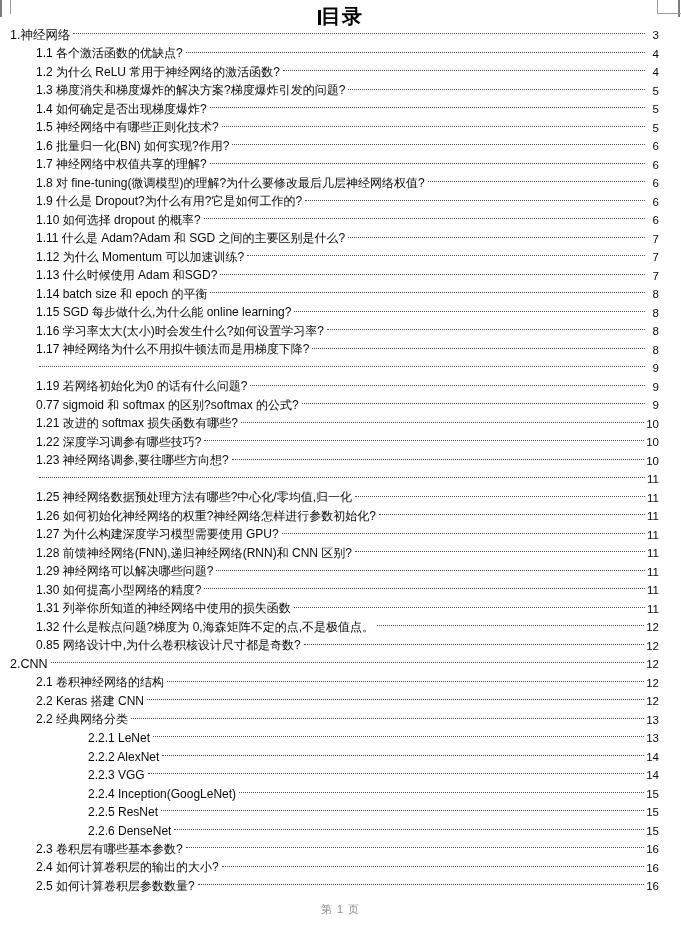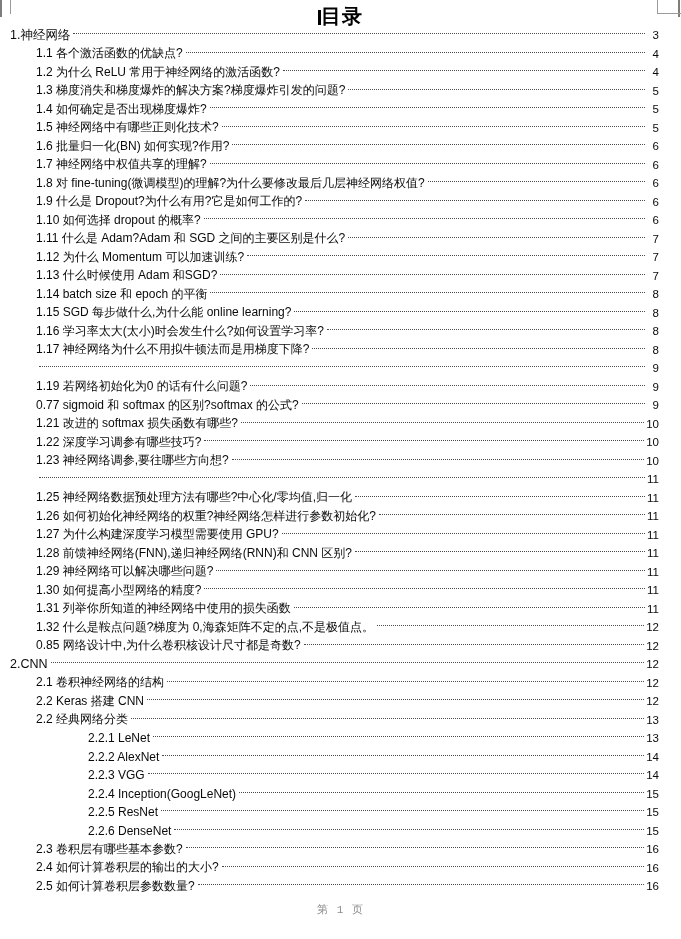--- a/index.html
+++ b/index.html
@@ -62,21 +62,20 @@
     font-size:11.5px;
     text-align:right;
     min-width:12px;
   }
   
   .footer{
     position:absolute;top:902px;left:0;width:100%;
     text-align:center;
     font-size:11px;color:#8c8c8c;
     letter-spacing:1px;
-    font-family:Liberation Mono, monospace;
   }
 </style>
 </head>
 <body>
 
 <div class="edge-line edge-left"></div>
 <div class="edge-line edge-right"></div>
 <div class="mark-left"></div>
 <div class="mark-right"></div>
 

